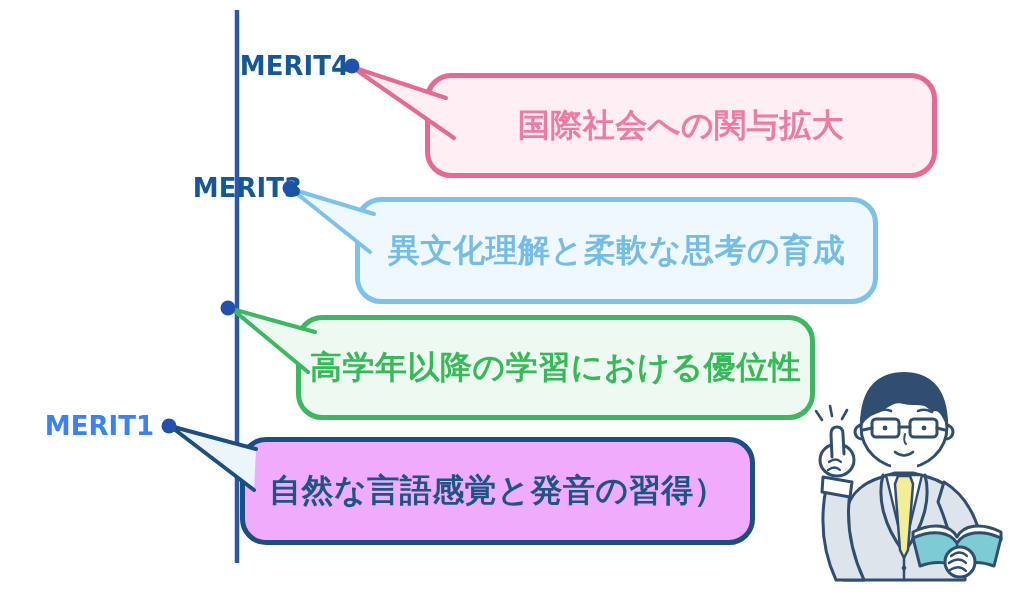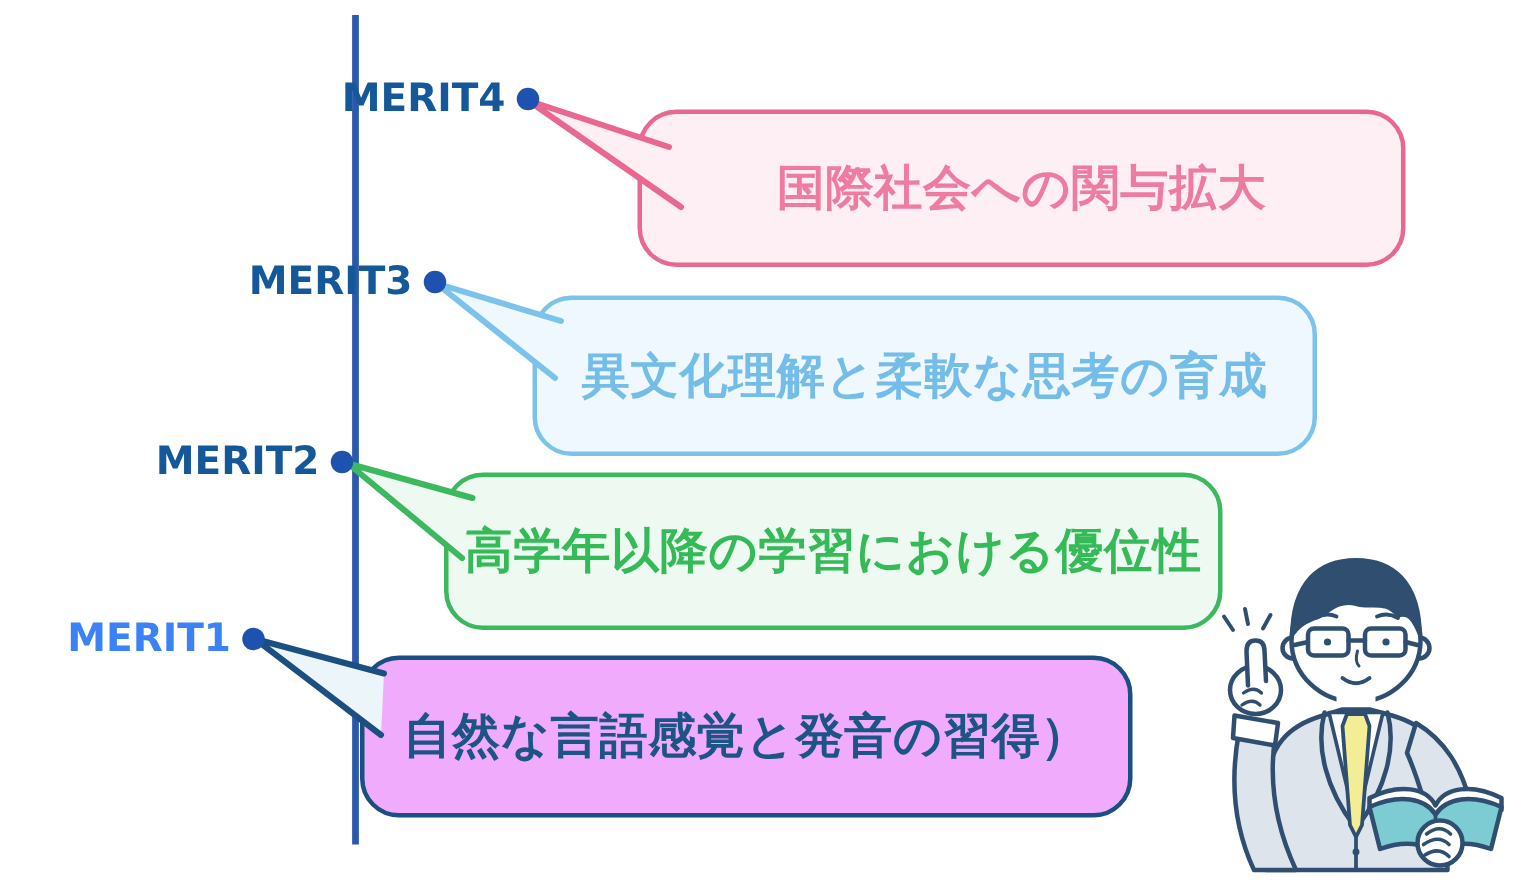--- a/index.html
+++ b/index.html
@@ -8,33 +8,33 @@
     overflow:hidden;font-family:"DejaVu Sans","Liberation Sans",sans-serif;
   }
   svg.layer{position:absolute;left:0;top:0;pointer-events:none;}
   .merit-label{
     position:absolute;left:0;text-align:right;
     font-size:26px;font-weight:bold;line-height:28px;letter-spacing:0px;
     white-space:nowrap;
   }
   .bubble{
     position:absolute;box-sizing:border-box;
-    border:3px solid #6d28d9;border-radius:26px;
+    border:5px solid #6d28d9;border-radius:26px;
     display:flex;align-items:center;justify-content:center;
   }
   .bubble .bubble-text{
     font-size:32px;font-weight:bold;white-space:nowrap;letter-spacing:0.5px;
   }
   
   #bubble-m4{left:425px;top:73px;width:512px;height:105px;}
   #bubble-m3{left:355px;top:197px;width:523px;height:107px;}
   #bubble-m2{left:296px;top:315px;width:519px;height:105px;justify-content:center;}
   #bubble-m1{left:240px;top:437px;width:515px;height:108px;}
   
-  #label-m4{width:337px;top:52px;}
+  #label-m4{width:337px;top:52px;padding-left:12px;}
   #label-m3{width:275px;top:174px;}
   #label-m2{width:213px;top:294px;}
   #label-m1{width:154px;top:412px;}
   
   #teacher{position:absolute;left:792px;top:370px;}
   .ln{fill:none;stroke:#2f4e70;stroke-linecap:round;stroke-linejoin:round;}
   .fillw{fill:#ffffff;stroke:#2f4e70;stroke-linecap:round;stroke-linejoin:round;}
 </style>
 </head>
 <body>
@@ -63,22 +63,21 @@
     <path d="M 374,214 L 291,189 L 370,252" stroke-width="4" stroke-linecap="round" stroke-linejoin="round" fill="#eff8fe" stroke="#7cc3ec"></path>
     <path d="M 315,332 L 232,309 L 308,372" stroke-width="4" stroke-linecap="round" stroke-linejoin="round" fill="#eefaf1" stroke="#3cb85f"></path>
     <path d="M 256,449 L 170,426 L 254,490" stroke-width="4" stroke-linecap="round" stroke-linejoin="round" fill="#ecf5fa" stroke="#1b4f82"></path>
     <circle cx="352" cy="66" r="7.5" fill="#1e52ae"></circle>
     <circle cx="290" cy="188" r="7.5" fill="#1e52ae"></circle>
     <circle cx="228" cy="308" r="7.5" fill="#1e52ae"></circle>
     <circle cx="169" cy="426" r="7.5" fill="#1e52ae"></circle>
   </svg>
 
   <div class="merit-label" id="label-m4" style="color: rgb(21, 88, 154);">MERIT4</div>
-  <div class="merit-label" id="label-m3" style="color: rgb(21, 88, 154);">MERIT3</div>
-  <div class="merit-label" id="label-m2" style="color: rgb(21, 88, 154);">MERIT2</div>
+  <div class="merit-label" id="label-m3" style="color: rgb(21, 88, 154); padding-left: 27px;">MERIT3</div>
   <div class="merit-label" id="label-m1" style="color: #3b82f6;">MERIT1</div>
 
   <svg id="teacher" width="228" height="226" viewBox="0 0 228 226">
     <g>
       <circle class="fillw" cx="70" cy="62" r="7" stroke-width="3"></circle>
       <circle class="fillw" cx="154" cy="62" r="7" stroke-width="3"></circle>
       <ellipse class="fillw" cx="112" cy="57" rx="43" ry="41" stroke-width="3"></ellipse>
       <path d="M 69,55 C 69,17 88,3 112,3 C 136,3 155,17 155,55
                C 150,42 146,38 140,41 C 132,30 122,36 112,33
                C 100,30 94,38 88,41 C 80,44 73,47 69,55 Z" fill="#2f4e70" stroke="#2f4e70" stroke-width="2" stroke-linejoin="round"></path>

